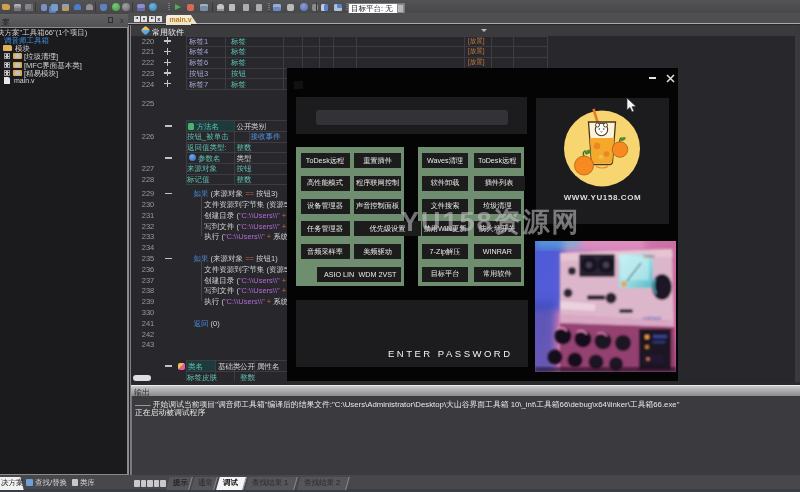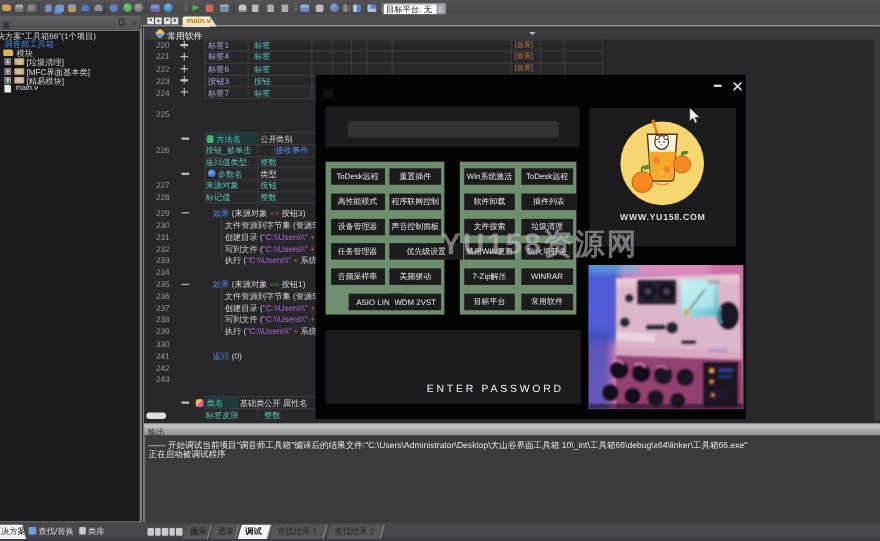--- a/index.html
+++ b/index.html
@@ -255,21 +255,21 @@
 <div class="a" style="left:649px;top:77px;width:7px;height:1.8px;background:#e5e5e5"></div>
 <svg class="a" style="left:666px;top:73.5px" width="9" height="9" viewBox="0 0 9 9">
       <path d="M1 1 L8 8 M8 1 L1 8" stroke="#e2e2e2" stroke-width="1.5"></path>
     </svg>
 <div class="a" style="left:296px;top:96.5px;width:231px;height:37px;background:#1c1c1e"></div>
 <div class="a" style="left:316px;top:109.5px;width:192px;height:15px;background:#333337;border-radius:3px"></div>
 <div class="a" style="left:296px;top:146.5px;width:108px;height:139px;background:#6f8d6f"></div>
 <div class="a" style="left:417.5px;top:146.5px;width:106px;height:139px;background:#6f8d6f"></div>
 <div class="btn" style="left:300.5px;top:153px;width:49px;height:15px">ToDesk远程</div>
 <div class="btn" style="left:354px;top:153px;width:47px;height:15px">重置插件</div>
-<div class="btn" style="left:422px;top:153px;width:46px;height:15px">Win系统激活</div>
+<div class="btn" style="left:422px;top:153px;width:46px;height:15px">Waves清理</div>
 <div class="btn" style="left:473.5px;top:153px;width:47.5px;height:15px">ToDesk远程</div>
 <div class="btn" style="left:300.5px;top:175.8px;width:49px;height:15px">高性能模式</div>
 <div class="btn" style="left:354px;top:175.8px;width:47px;height:15px">程序联网控制</div>
 <div class="btn" style="left:422px;top:175.8px;width:46px;height:15px">软件卸载</div>
 <div class="btn" style="left:473.5px;top:175.8px;width:51px;height:15px">插件列表</div>
 <div class="btn" style="left:300.5px;top:198.5px;width:49px;height:15px">设备管理器</div>
 <div class="btn" style="left:354px;top:198.5px;width:47px;height:15px">声音控制面板</div>
 <div class="btn" style="left:422px;top:198.5px;width:46px;height:15px">文件搜索</div>
 <div class="btn" style="left:473.5px;top:198.5px;width:47.5px;height:15px">垃圾清理</div>
 <div class="btn" style="left:300.5px;top:221.3px;width:49px;height:15px">任务管理器</div>

